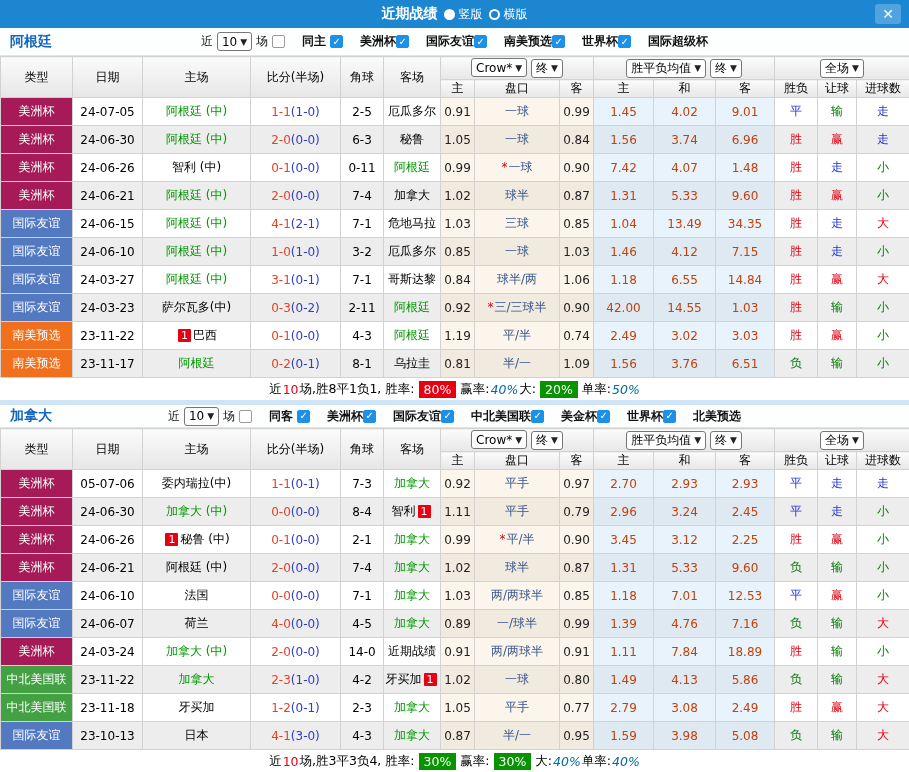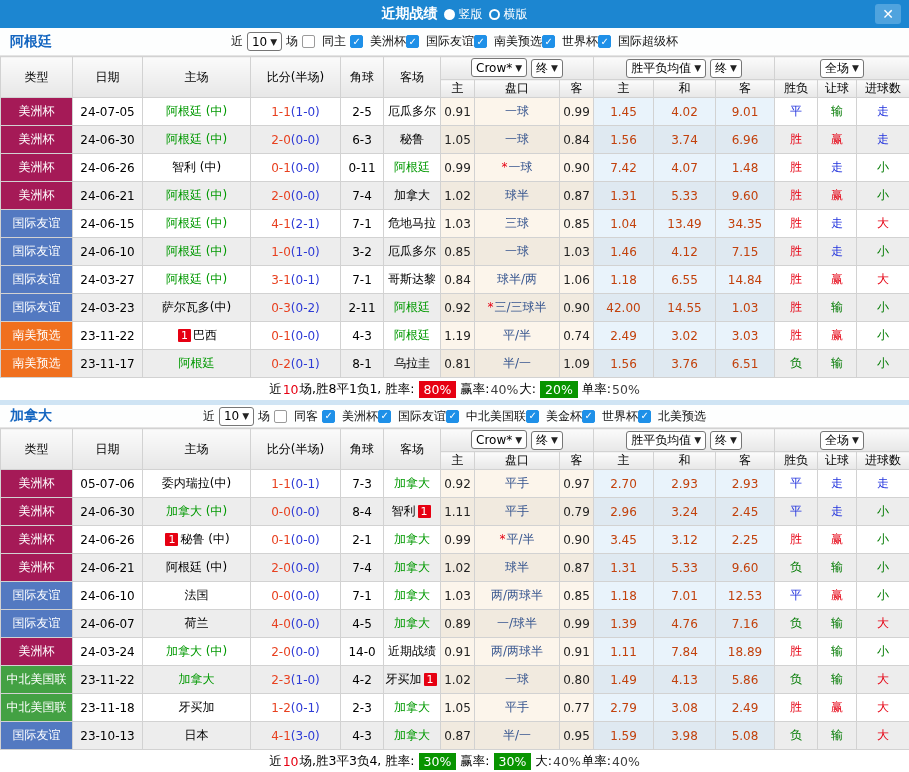--- a/index.html
+++ b/index.html
@@ -17,21 +17,21 @@
   .close-btn { position:absolute; right:8px; top:4px; width:26px; height:20px; background:#4fa3de; border-radius:3px;
     display:flex; align-items:center; justify-content:center; color:#fff; font-size:14px; cursor:pointer; }
 
   
   .filterbar { position:relative; display:flex; align-items:center; justify-content:center; background:#fdfefe; border-bottom:1px solid #e4e4e4; }
   .filterbar.first { height:28px; }
   .filterbar.second { height:23px; }
   .team-name { position:absolute; left:10px; font-size:14px; font-weight:bold; color:#1566c0; }
   .filter-controls { display:flex; align-items:center; gap:4px; font-size:12px; color:#111; }
   .cups { display:flex; align-items:center; }
-  .cb-item { display:flex; align-items:center; gap:7px; cursor:pointer; }
+  .cb-item { display:flex; align-items:center; gap:17px; cursor:pointer;font-weight:bold; }
   .cb { width:13px; height:13px; border:1px solid #9a9a9a; border-radius:2px; background:#fff; display:inline-flex;
     align-items:center; justify-content:center; font-size:10px; color:#fff; line-height:1; }
   .cb.checked { background:#1e90e8; border-color:#1e90e8; }
   .sel { display:inline-flex; align-items:center; gap:3px; background:#fff; border:1px solid #767676; border-radius:3px;
     padding:0 4px; height:19px; font-size:12px; color:#000; cursor:pointer; white-space:nowrap; }
   .sel .caret { font-size:9px; color:#222; }
 
   
   table.stats { width:909px; border-collapse:collapse; table-layout:fixed; }
   table.stats th, table.stats td { border:1px solid #d2d2d2; text-align:center; font-size:12px;
@@ -51,21 +51,21 @@
   .star { color:#e60012; margin-right:1px; }
   .team-green { color:#009900; }
   .ft { color:#e8401f; }
   .ht { color:#2d3ad6; }
   .badge { display:inline-block; background:#e60012; color:#fff; font-size:11px; line-height:13px;
     padding:0 3px; margin:0 2px; border-radius:1px; }
 
   
   .summary { height:22px; display:flex; align-items:center; justify-content:center; font-size:12.5px; color:#000; background:#fff; gap:1px; }
   .summary .rt { color:#e60012; }
-  .summary .bt { color:#404040; }
+  .summary .bt { color:#0369a1;font-style:italic; }
   .summary .rb { background:#e60012; color:#fff; padding:1px 5px; margin:0 3px; }
   .summary .gb { background:#089400; color:#fff; padding:1px 5px; margin:0 3px; }
 
   .gap-band { height:5px; background:#cfe4f4; }
 </style>
 </head>
 <body>
 
 <div class="app">
   <div class="titlebar">

